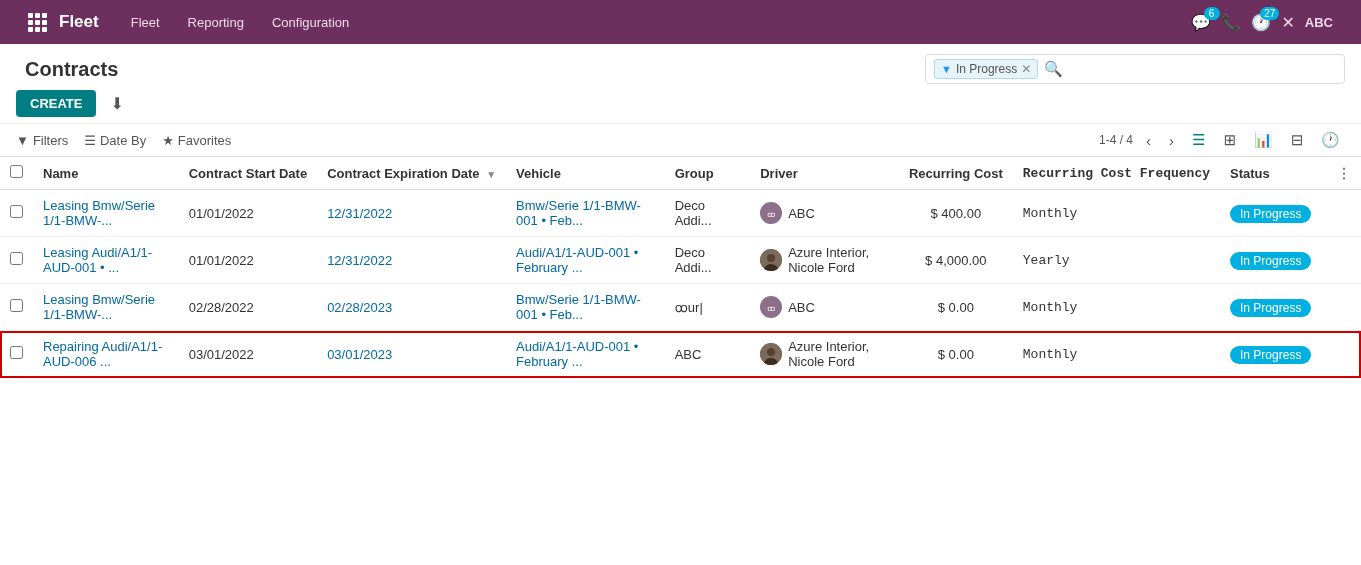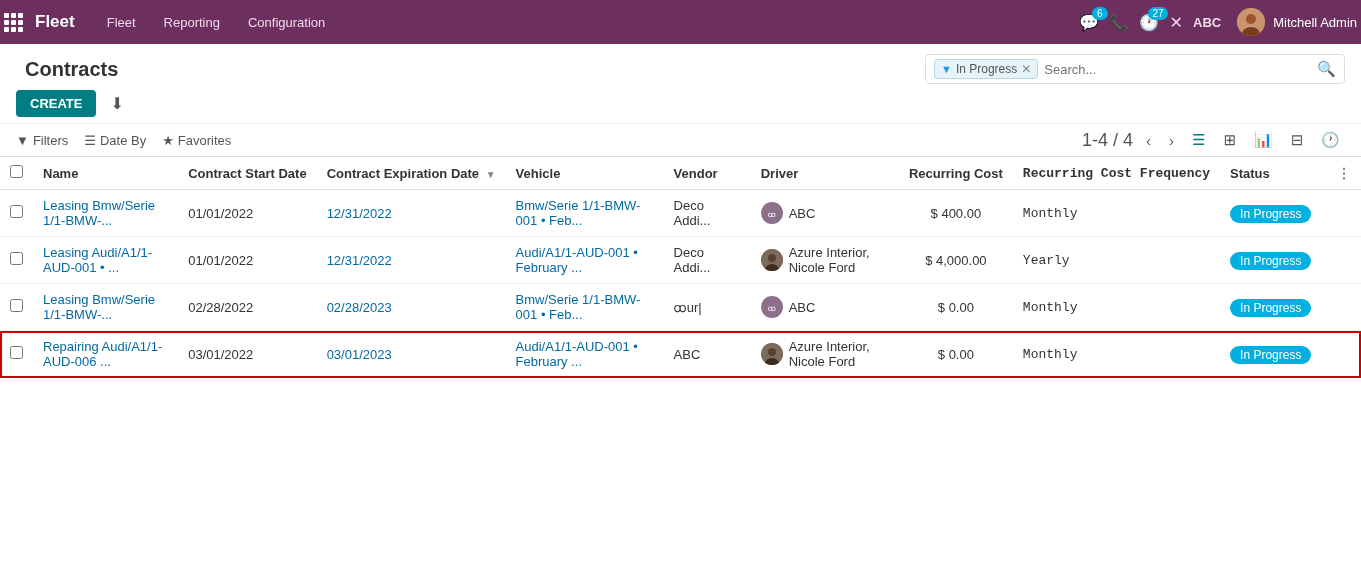--- a/index.html
+++ b/index.html
@@ -3,21 +3,21 @@
   <meta charset="utf-8">
   <style>
     * { box-sizing: border-box; margin: 0; padding: 0; }
     body { font-family: 'Segoe UI', Arial, sans-serif; font-size: 13px; background: #fff; }
 
     
     .topnav {
       background: #6d2f5e;
       display: flex;
       align-items: center;
-      padding: 0 4px;
+      padding: 0 28px;
       height: 44px;
       color: #fff;
     }
     .topnav-logo {
       display: flex;
       align-items: center;
       gap: 8px;
       margin-right: 20px;
     }
     .topnav-logo .app-name {
@@ -178,21 +178,21 @@
       color: #555;
       cursor: pointer;
       font-size: 13px;
     }
     .filterbar-right {
       display: flex;
       align-items: center;
       gap: 8px;
     }
     .pagination-info {
-      font-size: 18px;
+      font-size: 12px;
       color: #555;
     }
     .pag-btn {
       background: none;
       border: none;
       color: #555;
       cursor: pointer;
       font-size: 15px;
       padding: 2px 5px;
     }
@@ -315,42 +315,31 @@
       💬
       <span class="badge">6</span>
     </div>
     <div class="icon-btn">📞</div>
     <div class="icon-btn" style="position:relative;">
       🕐
       <span class="badge">27</span>
     </div>
     <div class="icon-btn">✕</div>
     <div class="icon-btn" style="font-size:13px;font-weight:600;">ABC</div>
-    <div class="topnav-user">
-      <div class="avatar" style="background:#c9956e;">
-        <svg width="28" height="28" viewBox="0 0 28 28" xmlns="http://www.w3.org/2000/svg">
-          <circle cx="14" cy="14" r="14" fill="#c9956e"></circle>
-          <ellipse cx="14" cy="11" rx="5" ry="5" fill="#a0522d"></ellipse>
-          <ellipse cx="14" cy="26" rx="9" ry="7" fill="#7a3b1e"></ellipse>
-        </svg>
-      </div>
-      <span>Mitchell Admin</span>
-    </div>
   </div>
 </div>
 
 <div class="page-header">
   <h1 class="page-title">Contracts</h1>
   <div class="search-bar">
     <span class="filter-tag">
       <span class="funnel">▼</span>
       <span>In Progress</span>
       <span class="remove">✕</span>
     </span>
-    <input class="search-input" type="text" placeholder="Search..." style="">
     <span class="search-icon">🔍</span>
   </div>
 </div>
 
 <div class="toolbar">
   <button class="btn-create">CREATE</button>
   <button class="btn-icon">⬇</button>
 </div>
 
 <div class="filterbar">
@@ -394,21 +383,21 @@
           <span>Contract Start Date</span>
         </th>
         <th class="col-expiry">
           <span>Contract Expiration Date</span>
           <span class="sort-icon">▼</span>
         </th>
         <th class="col-vehicle">
           <span>Vehicle</span>
         </th>
         <th class="col-vendor">
-          <span>Vendor</span>
+          <span>Group</span>
         </th>
         <th class="col-driver">
           <span>Driver</span>
         </th>
         <th class="col-cost">
           <span>Recurring Cost</span>
         </th>
         <th class="col-freq">
           <span>Recurring Cost Frequency</span>
         </th>

